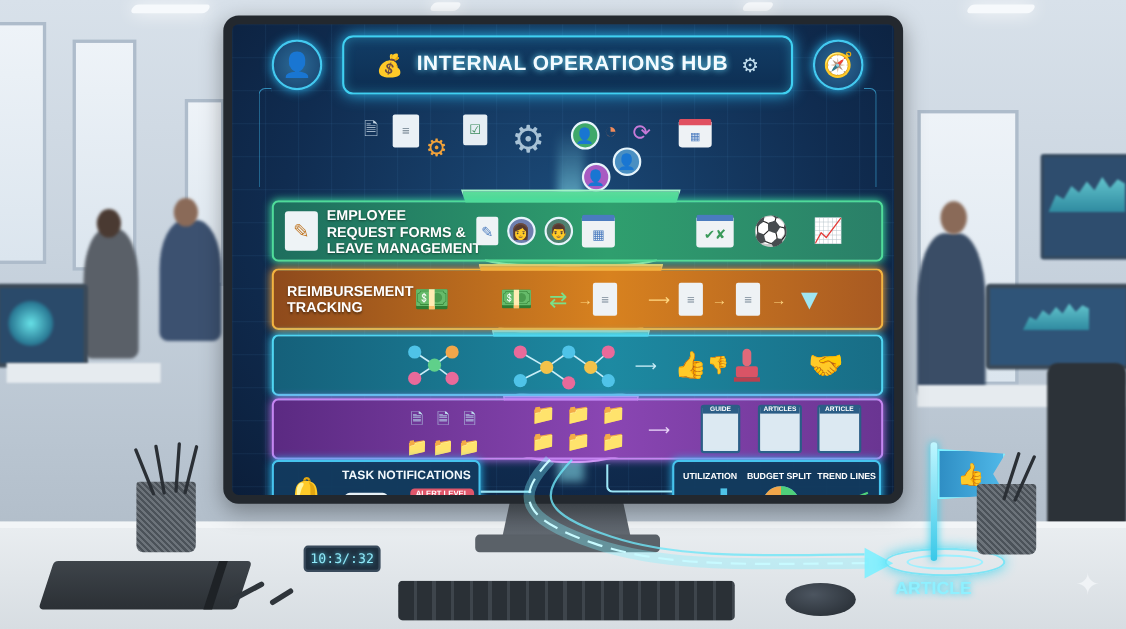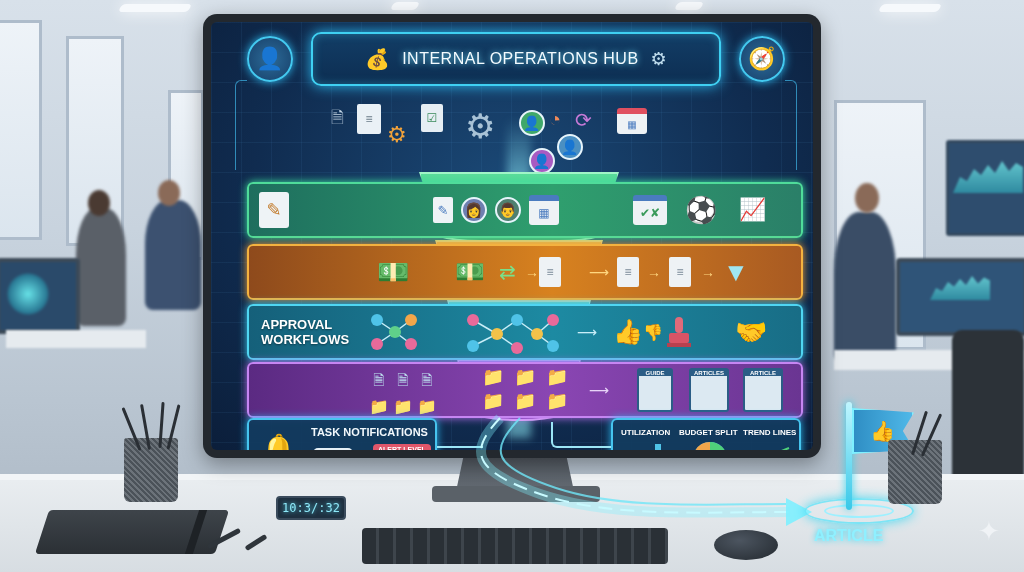--- a/index.html
+++ b/index.html
@@ -33,21 +33,21 @@
     background:
       linear-gradient(rgba(90,170,230,.08) 1px, transparent 1px) 0 0/30px 30px,
       linear-gradient(90deg, rgba(90,170,230,.08) 1px, transparent 1px) 0 0/30px 30px,
       radial-gradient(ellipse at 50% 40%, #1b4a78 0%, #102c50 60%, #0b1e3a 100%); }
   .circuit { position: absolute; border: 1.5px solid #3fb6e8; opacity: .7; }
 
   
   .hub-header { position: absolute; left: 100px; top: 10px; width: 410px; height: 54px;
     border: 2px solid #3fd0f2; border-radius: 10px; background: linear-gradient(180deg,#123d66,#0d2e52);
     box-shadow: 0 0 14px #2bb8ef, inset 0 0 10px rgba(63,208,242,.35); display: flex; align-items: center; justify-content: center; gap: 12px; }
-  .hub-title { color: #f3fbff; font-weight: 400; font-size: 16px; letter-spacing: .5px; text-shadow: 0 0 6px #6fe2ff; }
+  .hub-title { color: #f3fbff; font-weight: 700; font-size: 19px; letter-spacing: .5px; text-shadow: 0 0 6px #6fe2ff; }
   .round-icon { position: absolute; width: 46px; height: 46px; border-radius: 50%; border: 2px solid #43c9f0;
     background: radial-gradient(circle,#2c6b98,#17406a); box-shadow: 0 0 10px #2bb8ef; display:flex; align-items:center; justify-content:center; font-size: 22px; color: #cfe9f7; }
 
   
   .float-icon { position: absolute; display: flex; align-items: center; justify-content: center; font-size: 18px; }
   .mini-av { border-radius: 50%; width: 26px; height: 26px; border: 2px solid #e6f4fb; font-size: 14px; }
 
   
   .band { position: absolute; left: 36px; width: 556px; height: 56px; border-radius: 6px; display: flex; align-items: center; border: 2px solid; }
   .band-label { color: #fff; font-weight: 700; font-size: 13px; line-height: 15px; text-transform: uppercase; text-shadow: 0 1px 2px rgba(0,0,0,.45); padding-left: 12px; }
@@ -166,50 +166,55 @@
     <div class="float-icon mini-av" style="left:318px;top:126px;background:#a85bc2;">👤</div>
     <div class="float-icon mini-av" style="left:346px;top:112px;background:#4a8fc2;">👤</div>
 
     <div class="funnel-seg fs1"></div>
     <div class="funnel-seg fs2"></div>
     <div class="funnel-seg fs3"></div>
     <div class="funnel-seg fs4"></div>
 
     <div class="band b1">
       <span class="ico" style="position:absolute;left:10px;width:30px;height:36px;background:#eef3f6;border-radius:3px;font-size:18px;color:#c27a2a;">✎</span>
+      <div class="band-label" style="padding-left:48px;">
+        <div>EMPLOYEE</div>
+        <div>REQUEST FORMS &amp;</div>
+        <div>LEAVE MANAGEMENT</div>
+      </div>
       <div class="icons" style="left:184px;">
         <span class="ico" style="width:20px;height:26px;background:#eef3f6;border-radius:2px;color:#4a7bbf;font-size:13px;">✎</span>
         <span class="ico mini-av" style="width:26px;height:26px;background:#6e7fb0;border-radius:50%;border:2px solid #e6f4fb;font-size:14px;">👩</span>
         <span class="ico mini-av" style="width:26px;height:26px;background:#4f8070;border-radius:50%;border:2px solid #e6f4fb;font-size:14px;">👨</span>
         <span class="ico" style="width:30px;height:30px;background:#eef2f5;border-top:6px solid #4a7bbf;border-radius:3px;color:#4a7bbf;font-size:12px;">▦</span>
       </div>
       <span class="ico" style="position:absolute;left:384px;width:34px;height:30px;background:#eef2f5;border-top:6px solid #4a7bbf;border-radius:3px;color:#3a9a5a;font-size:12px;">✔✘</span>
       <span class="ico" style="position:absolute;left:436px;font-size:26px;">⚽</span>
       <span class="ico" style="position:absolute;left:490px;color:#7af0c0;font-size:22px;">📈</span>
     </div>
 
     <div class="band b2">
+      <div class="band-label">
+        <div>REIMBURSEMENT</div>
+        <div>TRACKING</div>
+      </div>
       <span class="ico" style="position:absolute;left:128px;font-size:26px;">💵</span>
       <span class="ico" style="position:absolute;left:206px;font-size:24px;">💵</span>
       <span class="ico" style="position:absolute;left:250px;color:#7ae08a;font-size:20px;">⇄</span>
       <span class="arrow" style="position:absolute;left:276px;">→</span>
       <span class="ico" style="position:absolute;left:290px;width:22px;height:30px;background:#eef2f5;border-radius:2px;color:#7a8a98;font-size:12px;">≡</span>
       <span class="arrow" style="position:absolute;left:340px;">⟶</span>
       <span class="ico" style="position:absolute;left:368px;width:22px;height:30px;background:#eef2f5;border-radius:2px;color:#7a8a98;font-size:12px;">≡</span>
       <span class="arrow" style="position:absolute;left:398px;">→</span>
       <span class="ico" style="position:absolute;left:420px;width:22px;height:30px;background:#eef2f5;border-radius:2px;color:#7a8a98;font-size:12px;">≡</span>
       <span class="arrow" style="position:absolute;left:452px;">→</span>
       <span class="ico" style="position:absolute;left:474px;color:#9fe6f2;font-size:26px;">▼</span>
     </div>
 
     <div class="band b3">
-      <div class="band-label">
-        <div>APPROVAL</div>
-        <div>WORKFLOWS</div>
-      </div>
       <svg style="position:absolute;left:118px;top:6px;" width="70" height="40">
         <line x1="10" y1="8" x2="28" y2="20" stroke="#c9eef8" stroke-width="1.5"></line>
           <line x1="10" y1="32" x2="28" y2="20" stroke="#c9eef8" stroke-width="1.5"></line>
         <line x1="28" y1="20" x2="44" y2="8" stroke="#c9eef8" stroke-width="1.5"></line>
           <line x1="28" y1="20" x2="44" y2="32" stroke="#c9eef8" stroke-width="1.5"></line>
         <circle cx="10" cy="8" r="6" fill="#4fc3e8"></circle>
           <circle cx="10" cy="32" r="6" fill="#e86a9a"></circle>
           <circle cx="28" cy="20" r="6" fill="#5fd08a"></circle>
         <circle cx="44" cy="8" r="6" fill="#f2a64a"></circle>
           <circle cx="44" cy="32" r="6" fill="#e86a9a"></circle>

